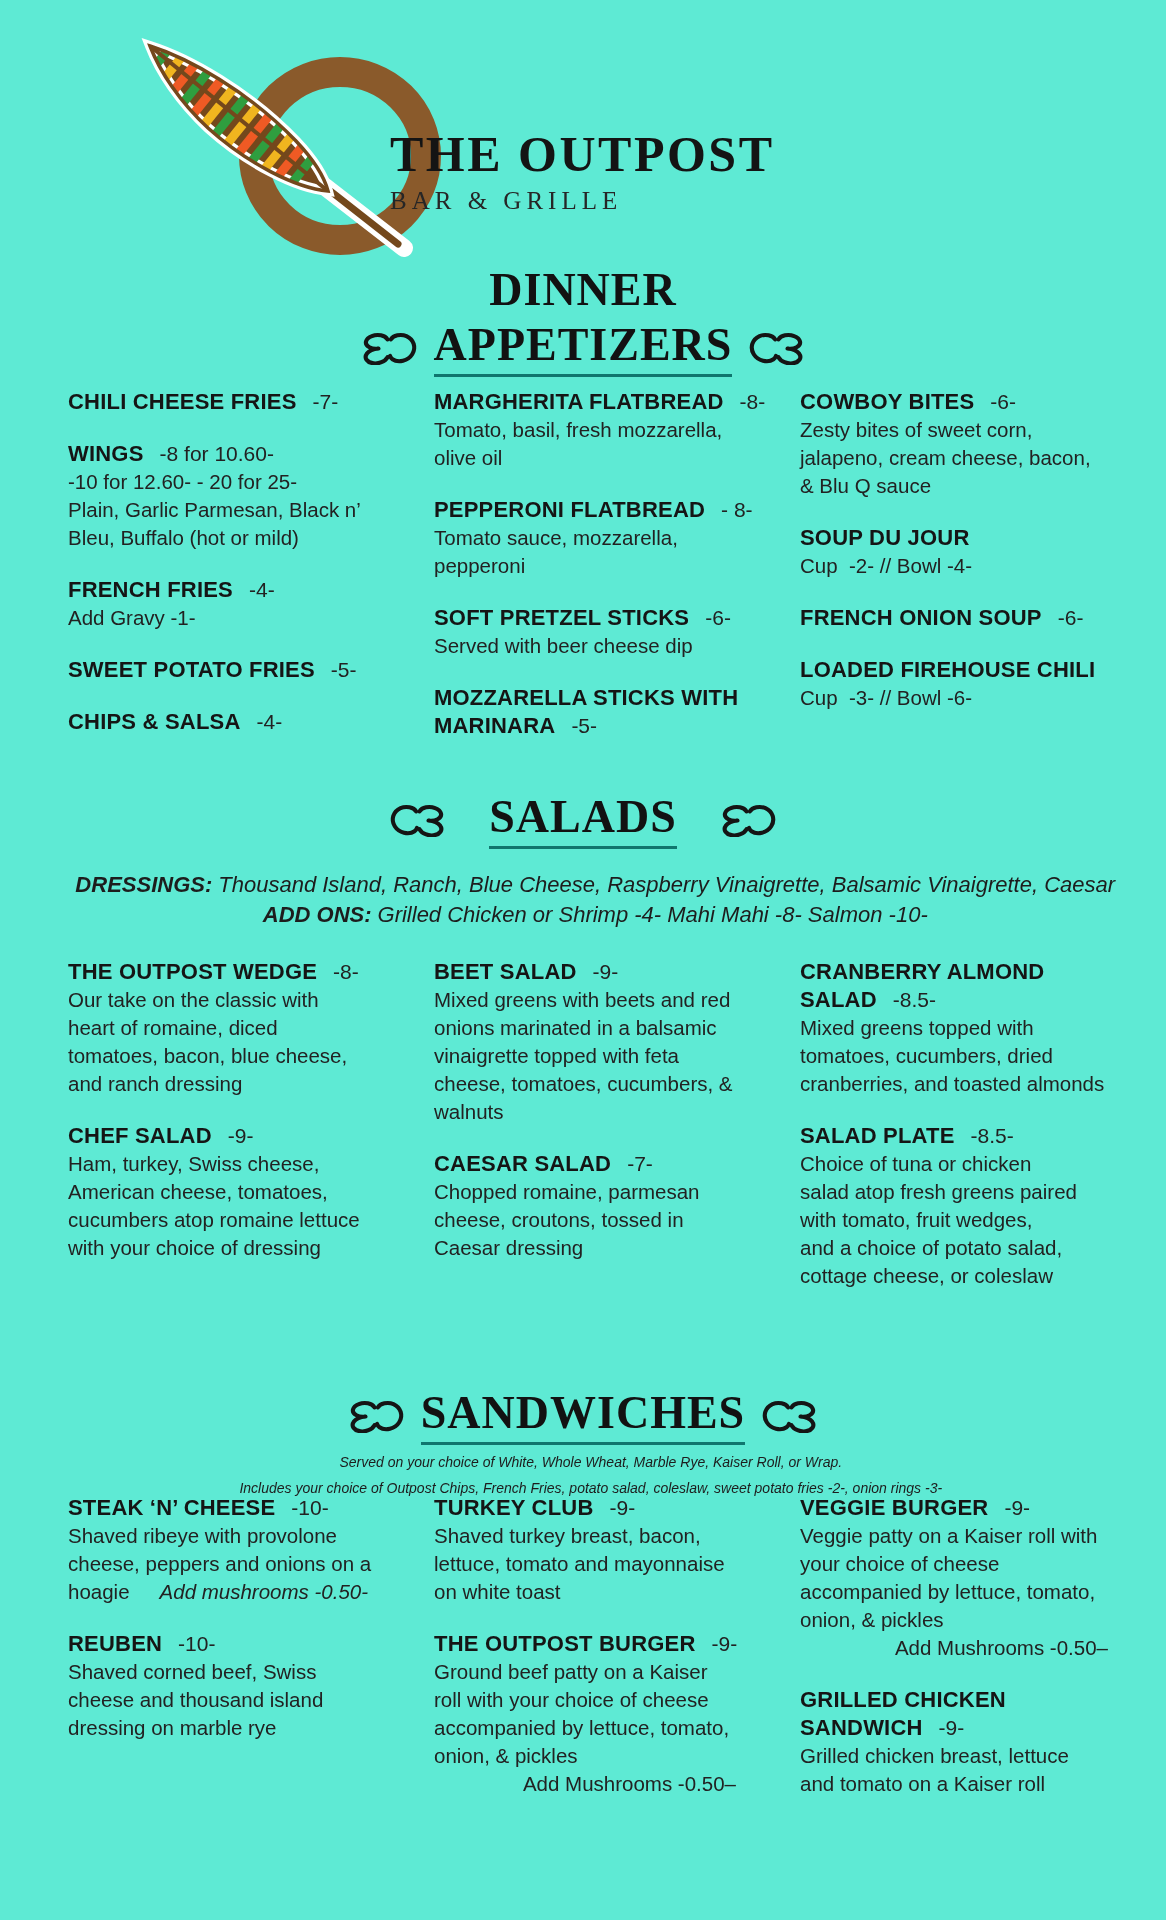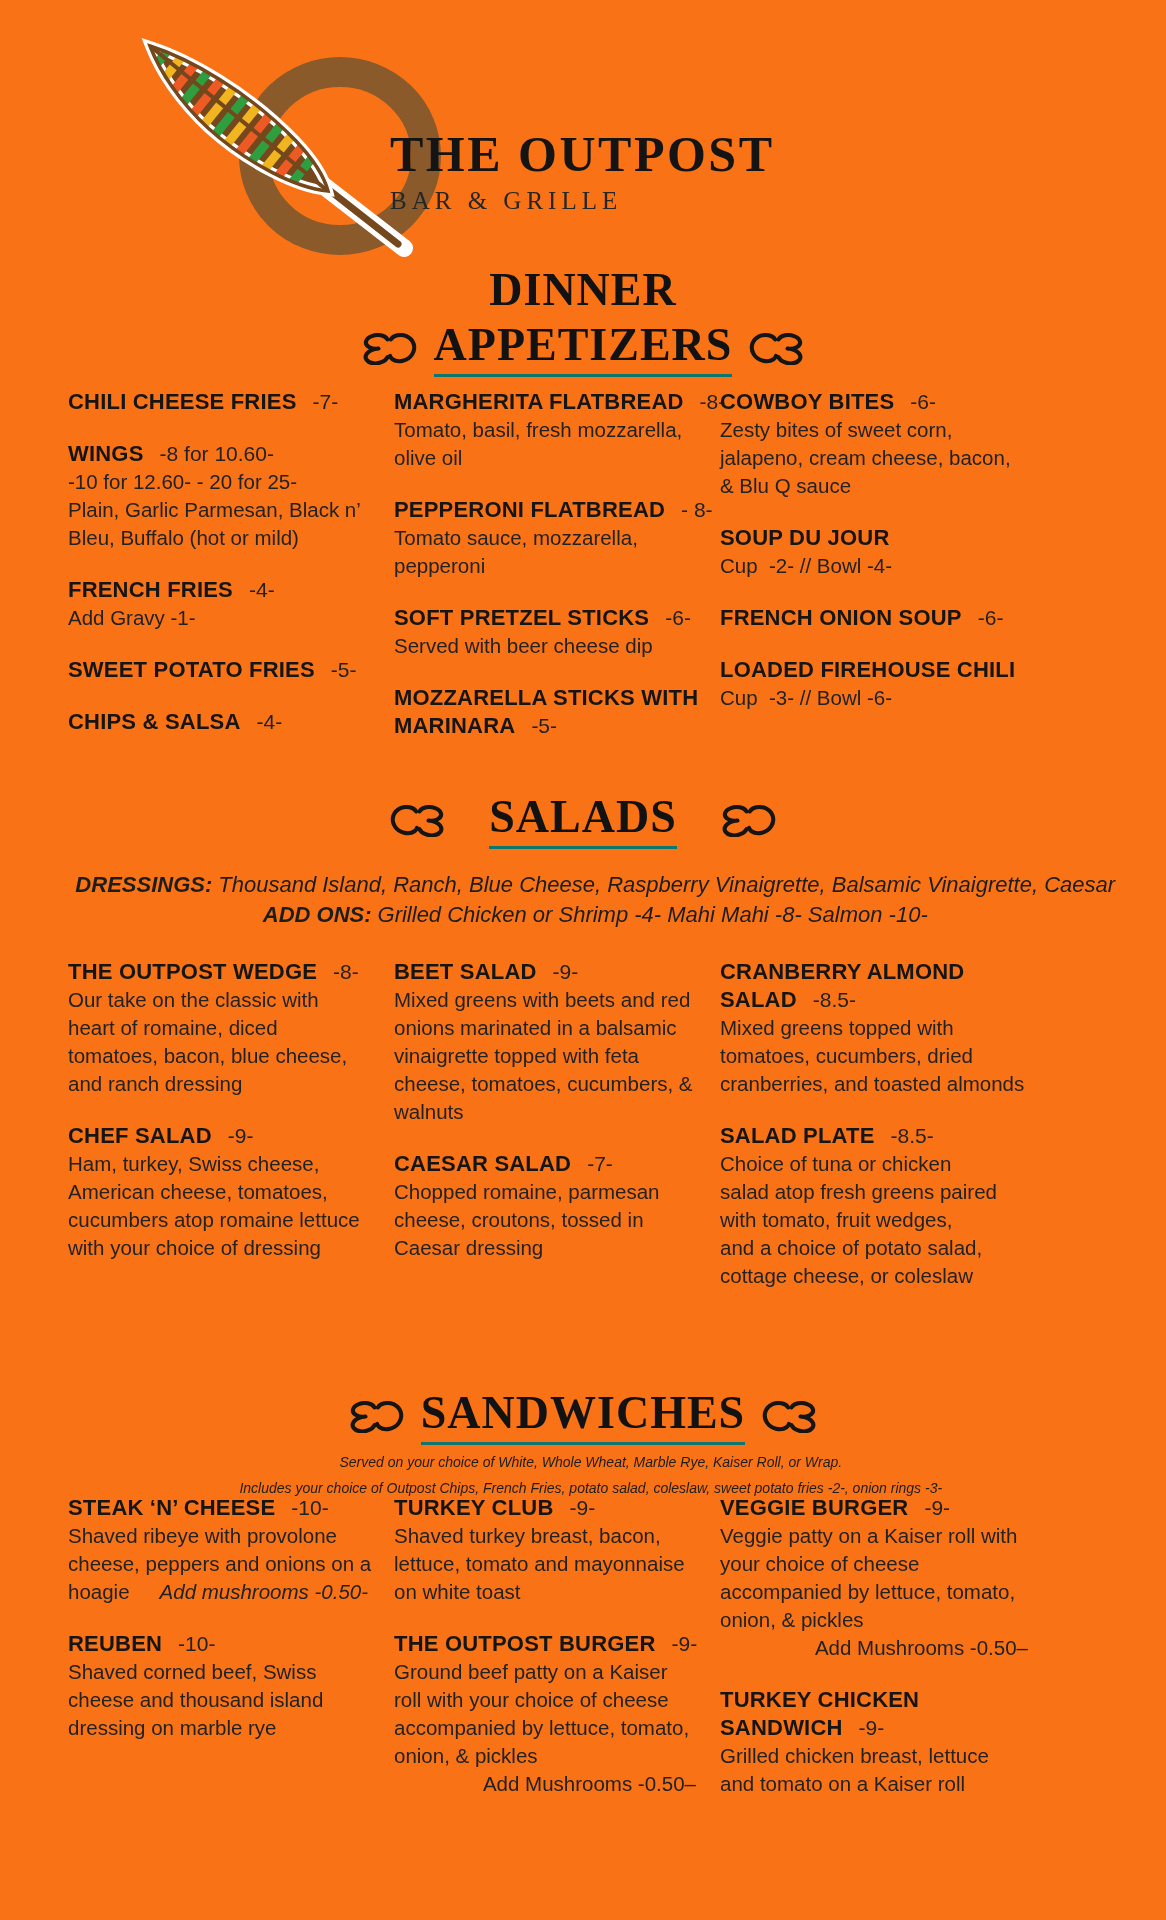--- a/index.html
+++ b/index.html
@@ -1,18 +1,18 @@
 <!DOCTYPE html>
 <html><head>
 <meta charset="utf-8">
 <title>The Outpost Bar &amp; Grille — Dinner Menu</title>
 <style>
   html,body{margin:0;padding:0;background:#fff;}
   .page{
-    position:relative;width:1166px;height:1920px;background:#f97316;
+    position:relative;width:1166px;height:1920px;background:#5eead4;
     font-family:"Liberation Sans",sans-serif;color:#1c1c1c;overflow:hidden;
   }
   
   #logo-mark{position:absolute;left:128px;top:36px;width:336px;height:228px;}
   #logo-text{position:absolute;left:390px;top:126px;}
   .logo-title{
     font-family:"Liberation Serif",serif;font-weight:bold;font-size:50px;
     letter-spacing:2.5px;color:#141414;line-height:1.15;white-space:pre;
   }
   .logo-subtitle{
@@ -41,21 +41,21 @@
   .intro{
     position:absolute;left:0;right:0;text-align:center;font-style:italic;
     color:#1d1d1d;white-space:pre;
   }
   .intro .intro-label{font-weight:bold;margin-right:6px;}
   .intro.salads-intro{font-size:22px;}
   .intro.sand-intro{font-size:14px;}
   
   .menu-grid{
     position:absolute;left:68px;display:grid;
-    grid-template-columns:302px 302px 308px;column-gap:24px;
+    grid-template-columns:302px 302px 308px;column-gap:64px;
   }
   .menu-column{min-width:0;}
   .item{margin-bottom:24px;}
   .item-line{white-space:pre;font-size:22px;line-height:28px;}
   .item-name{font-weight:bold;color:#151515;letter-spacing:0.2px;}
   .item-price{font-weight:normal;color:#222;margin-left:16px;font-size:21px;}
   .item-desc{white-space:pre;font-size:20.5px;line-height:28px;color:#222;font-weight:normal;}
   .note-inline{font-style:italic;margin-left:30px;}
   .note-block{font-size:20.5px;line-height:28px;color:#222;text-align:right;}
   
@@ -315,21 +315,21 @@
       <div class="menu-column">
         <div class="item">
           <div class="item-line"><span class="item-name">VEGGIE BURGER</span><span class="item-price">-9-</span></div>
           <div class="item-desc">Veggie patty on a Kaiser roll with
 your choice of cheese
 accompanied by lettuce, tomato,
 onion, &amp; pickles</div>
           <div class="note-block">Add Mushrooms -0.50–</div>
         </div>
         <div class="item">
-          <div class="item-line"><span class="item-name">TURKEY CHICKEN
+          <div class="item-line"><span class="item-name">GRILLED CHICKEN
 SANDWICH</span><span class="item-price">-9-</span></div>
           <div class="item-desc">Grilled chicken breast, lettuce
 and tomato on a Kaiser roll</div>
         </div>
       </div>
     </div>
 
 </div>
 
 </body></html>

